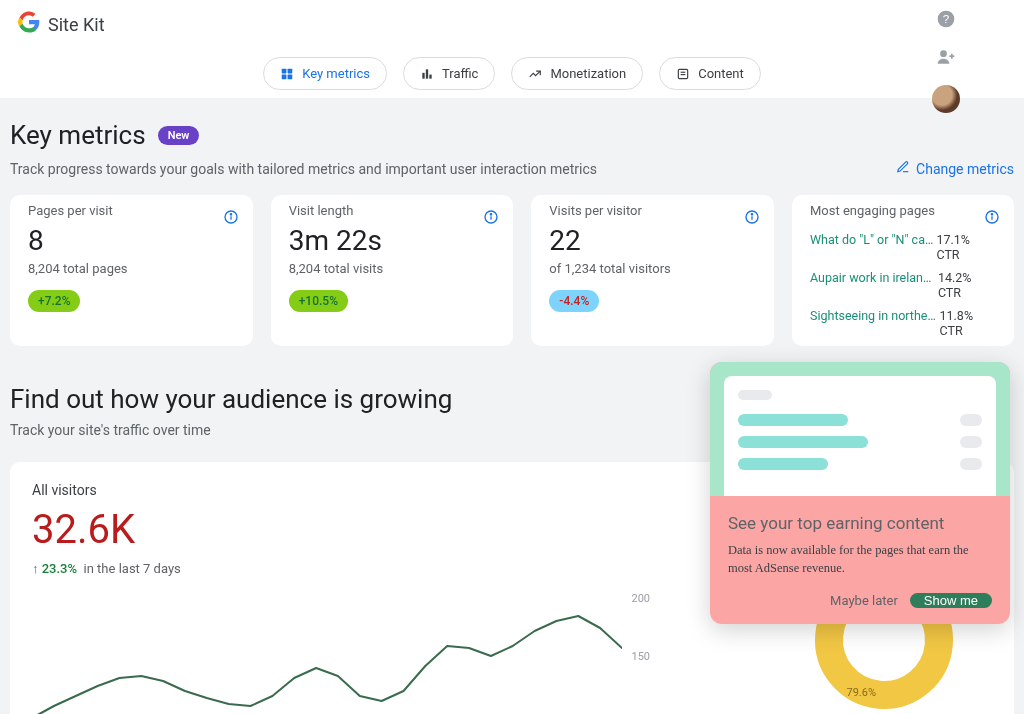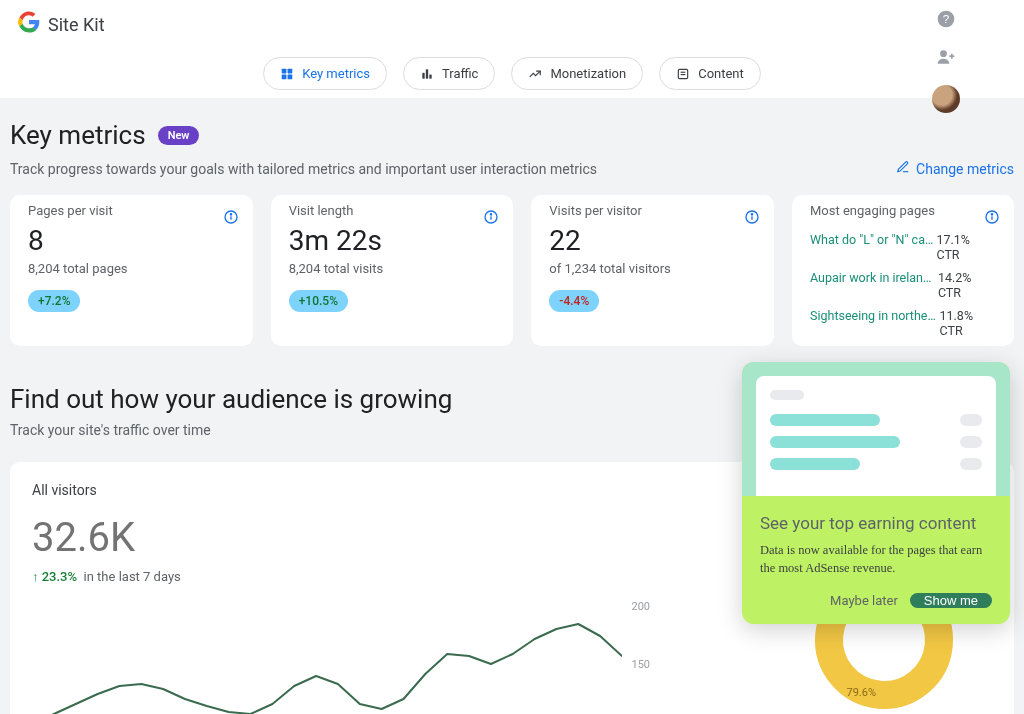--- a/index.html
+++ b/index.html
@@ -26,37 +26,37 @@
   .km-sub { color:#5f6368; font-size:14px; margin-top:10px; display:flex; align-items:center;}
   .change-link { margin-left:auto; color:#1a73e8; font-size:14px; display:flex; align-items:center; gap:6px; cursor:pointer;}
   
   .cards { display:flex; gap:18px; margin-top:18px; }
   .card { background:#fff; border-radius:10px; padding:8px 18px; flex:1; position:relative; }
   .card .info { position:absolute; top:14px; right:14px; color:#1a73e8; cursor:pointer;}
   .card-label { font-size:13px; color:#5f6368; }
   .card-big { font-size:28px; color:#202124; margin-top:6px; font-weight:400;}
   .card-sub { font-size:13px; color:#5f6368; margin-top:4px;}
   .chip { display:inline-block; margin-top:14px; font-size:12px; border-radius:14px; padding:4px 10px; font-weight:500;}
-  .chip.pos { background:#7dd3fc; color:#137333;}
+  .chip.pos { background:#84cc16; color:#137333;}
   .chip.neg { background:#7dd3fc; color:#c5221f;}
   .eng-row { display:flex; justify-content:space-between; font-size:12.5px; margin-top:8px;}
   .eng-row a { color:#1a8f7a; text-decoration:none; max-width:140px; white-space:nowrap; overflow:hidden; text-overflow:ellipsis; display:inline-block;}
   
   .aud-title { font-size:26px; color:#202124; font-weight:400; margin-top:38px;}
   .aud-sub { font-size:14px; color:#5f6368; margin-top:8px;}
   .vis-card { background:#fff; border-radius:10px; margin-top:24px; padding:20px 22px 10px 22px; position:relative; min-height:260px;}
   .vis-label { font-size:14px; color:#3c4043; }
-  .vis-big { font-size:40px; color:#737373; margin-top:16px;}
+  .vis-big { font-size:40px; color:#b91c1c; margin-top:8px;}
   .vis-delta { font-size:13px; margin-top:8px; color:#5f6368;}
   .vis-delta .up { color:#188038; font-weight:500;}
   .chart-wrap { position:relative; margin-top:20px; height:140px; width:590px;}
   .ytick { position:absolute; right:-28px; font-size:11px; color:#9aa0a6;}
   .tablink { position:absolute; right:18px; top:20px; font-size:13px; color:#1a73e8; border-bottom:2px solid #1a73e8; padding-bottom:4px;}
   
-  .popup-shell { position:absolute; right:14px; top:362px; width:268px; background:#bef264; border-radius:12px; box-shadow:0 6px 24px rgba(0,0,0,0.18); overflow:visible;}
+  .popup-shell { position:absolute; right:14px; top:362px; width:300px; background:#fca5a5; border-radius:12px; box-shadow:0 6px 24px rgba(0,0,0,0.18); overflow:visible;}
   .popup-ill { background:#a7e6c9; border-radius:12px 12px 0 0; padding:14px 14px 0 14px;}
   .ill-panel { background:#fff; border-radius:8px 8px 0 0; padding:14px 14px 0 14px; height:120px; overflow:hidden;}
   .ill-bar-short { width:34px; height:10px; background:#e8eaed; border-radius:6px; margin-bottom:14px;}
   .ill-row { display:flex; align-items:center; gap:10px; margin-bottom:10px;}
   .ill-line { height:12px; background:#8be0d7; border-radius:6px;}
   .ill-dot { width:22px; height:12px; background:#e8eaed; border-radius:6px;}
   .popup-body { padding:16px 18px 16px 18px;}
   .popup-h { font-size:17px; color:#5f6368; line-height:1.3;}
   .popup-p { font-size:12.5px; color:#3c4043; margin-top:8px; line-height:1.4;font-family:Liberation Serif, serif;}
   .popup-actions { display:flex; justify-content:flex-end; align-items:center; gap:12px; margin-top:16px;}

